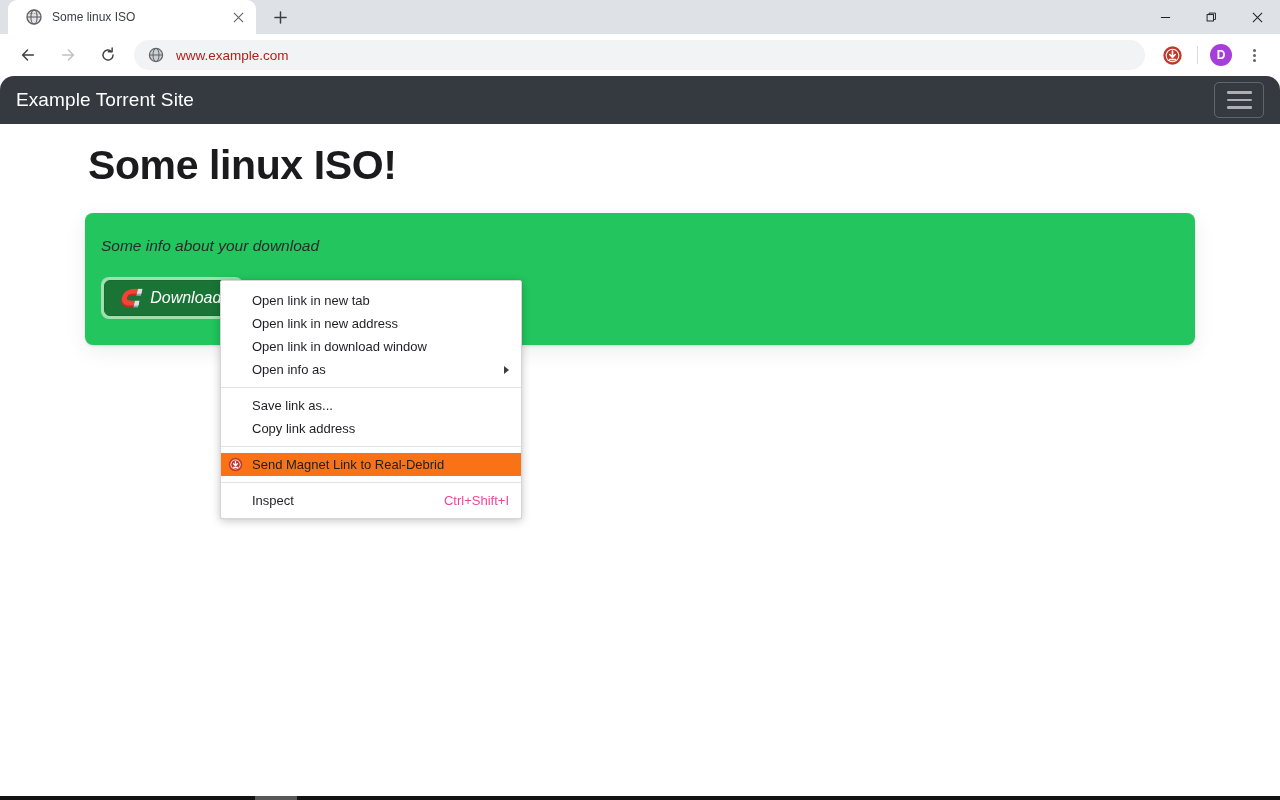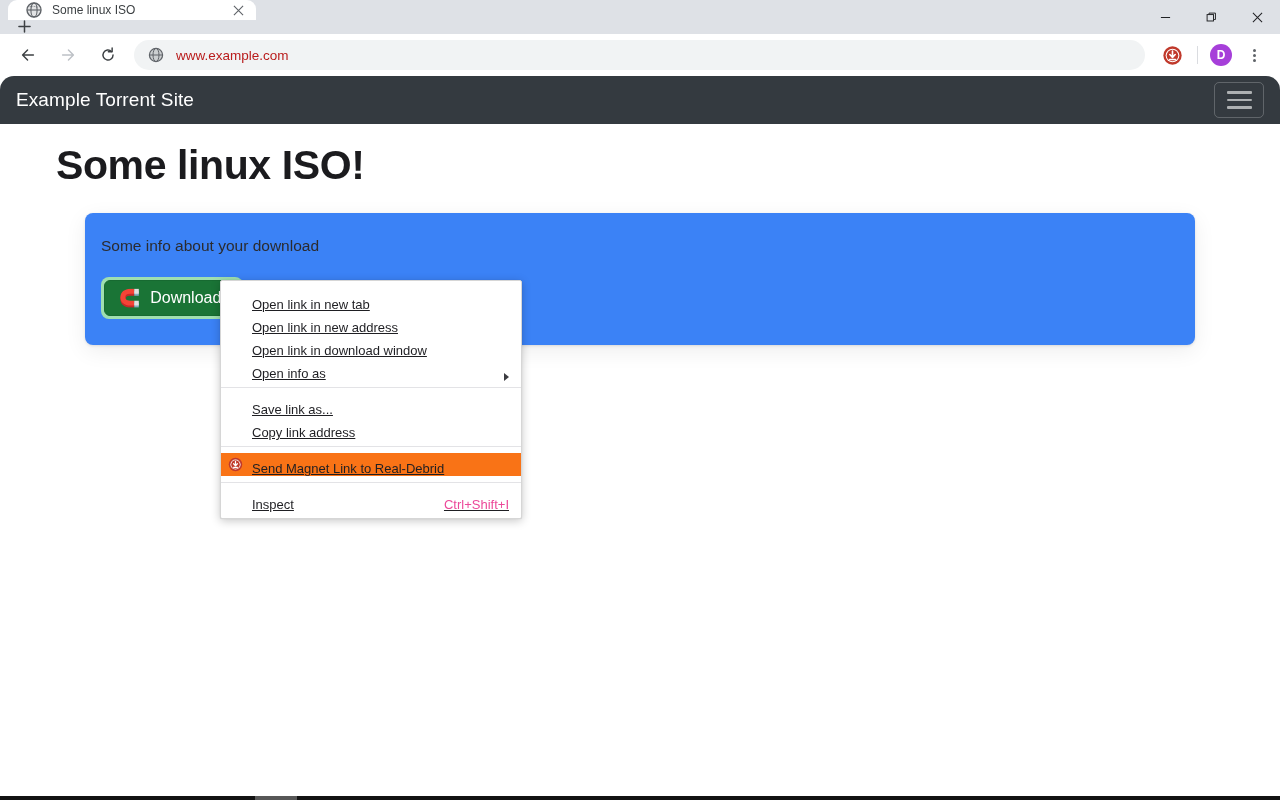--- a/index.html
+++ b/index.html
@@ -9,21 +9,21 @@
     font-family: "Liberation Sans", sans-serif;
     background: #ffffff;
   }
 
   
   .browser { position: absolute; inset: 0; width: 1280px; height: 800px; }
 
   .tabstrip {
     position: absolute; top: 0; left: 0; width: 1280px; height: 34px;
     background: #dee1e6;
-    display: flex; align-items: flex-start; flex-direction: column;
+    display: flex; align-items: flex-end;
   }
   .tab {
     position: relative;
     margin-left: 8px;
     width: 248px; height: 34px;
     background: #ffffff;
     border-radius: 9px 9px 0 0;
     display: flex; align-items: center;
     padding: 0 8px 0 18px;
   }
@@ -108,28 +108,29 @@
     display: flex; flex-direction: column; align-items: center; justify-content: center;
   }
   .navbar-toggler i {
     display: block; width: 25px; height: 2.5px;
     background: rgba(255,255,255,.6); margin: 2.6px 0; border-radius: 1px;
   }
 
   .page-body { padding: 18px 0 0 0; }
   .page-title {
     font-size: 41px; font-weight: bold; color: #1b1b1e;
-    margin: 0 0 24px 56px; letter-spacing: -.4px;
+    margin: 0 0 24px 88px; letter-spacing: -.4px;
   }
   .card {
     margin: 0 85px 0 85px;
-    background: #3b82f6;
+    background: #22c55e;
     border-radius: 8px;
     box-shadow: 0 1px 3px rgba(0,0,0,.11), 0 6px 22px rgba(0,0,0,.07);
     padding: 24px 16px 26px 16px;
+    font-style: italic;
   }
   .card-text { font-size: 15.5px; color: #2b2b2e; margin: 0 0 22px 0; }
   .dl-wrap { display: inline-block; padding: 3px; border-radius: 8px; background: #9fdfb0; }
   .btn-download {
     display: inline-flex; align-items: center; gap: 10px;
     background: #1a7436; color: #ffffff;
     border: 1px solid #176a31; border-radius: 6px;
     padding: 8px 18px 8px 14px;
     font-size: 16px;
   }
@@ -141,24 +142,23 @@
     background: #ffffff;
     border: 1px solid #d6d6d6;
     border-radius: 2px;
     box-shadow: 0 2px 10px rgba(0,0,0,.22), 0 0 1px rgba(0,0,0,.18);
     padding: 6px 0 6px 0;
     font-size: 13px; color: #1f1f23;
   }
   .ctx-item {
     position: relative;
     height: 23px;
-    display: flex; align-items: flex-end;
+    display: flex; align-items: center;
     padding: 0 12px 0 31px;
     white-space: nowrap;
-    text-decoration: underline;
   }
   .ctx-item.highlight { background: #f97316; }
   .ctx-label { flex: 1 1 auto; }
   .ctx-accel { color: #ec4899; font-size: 13px; padding-left: 18px; }
   .ctx-arrow {
     width: 0; height: 0;
     border-left: 5px solid #3c3c41;
     border-top: 4px solid transparent;
     border-bottom: 4px solid transparent;
     margin-left: 8px;

